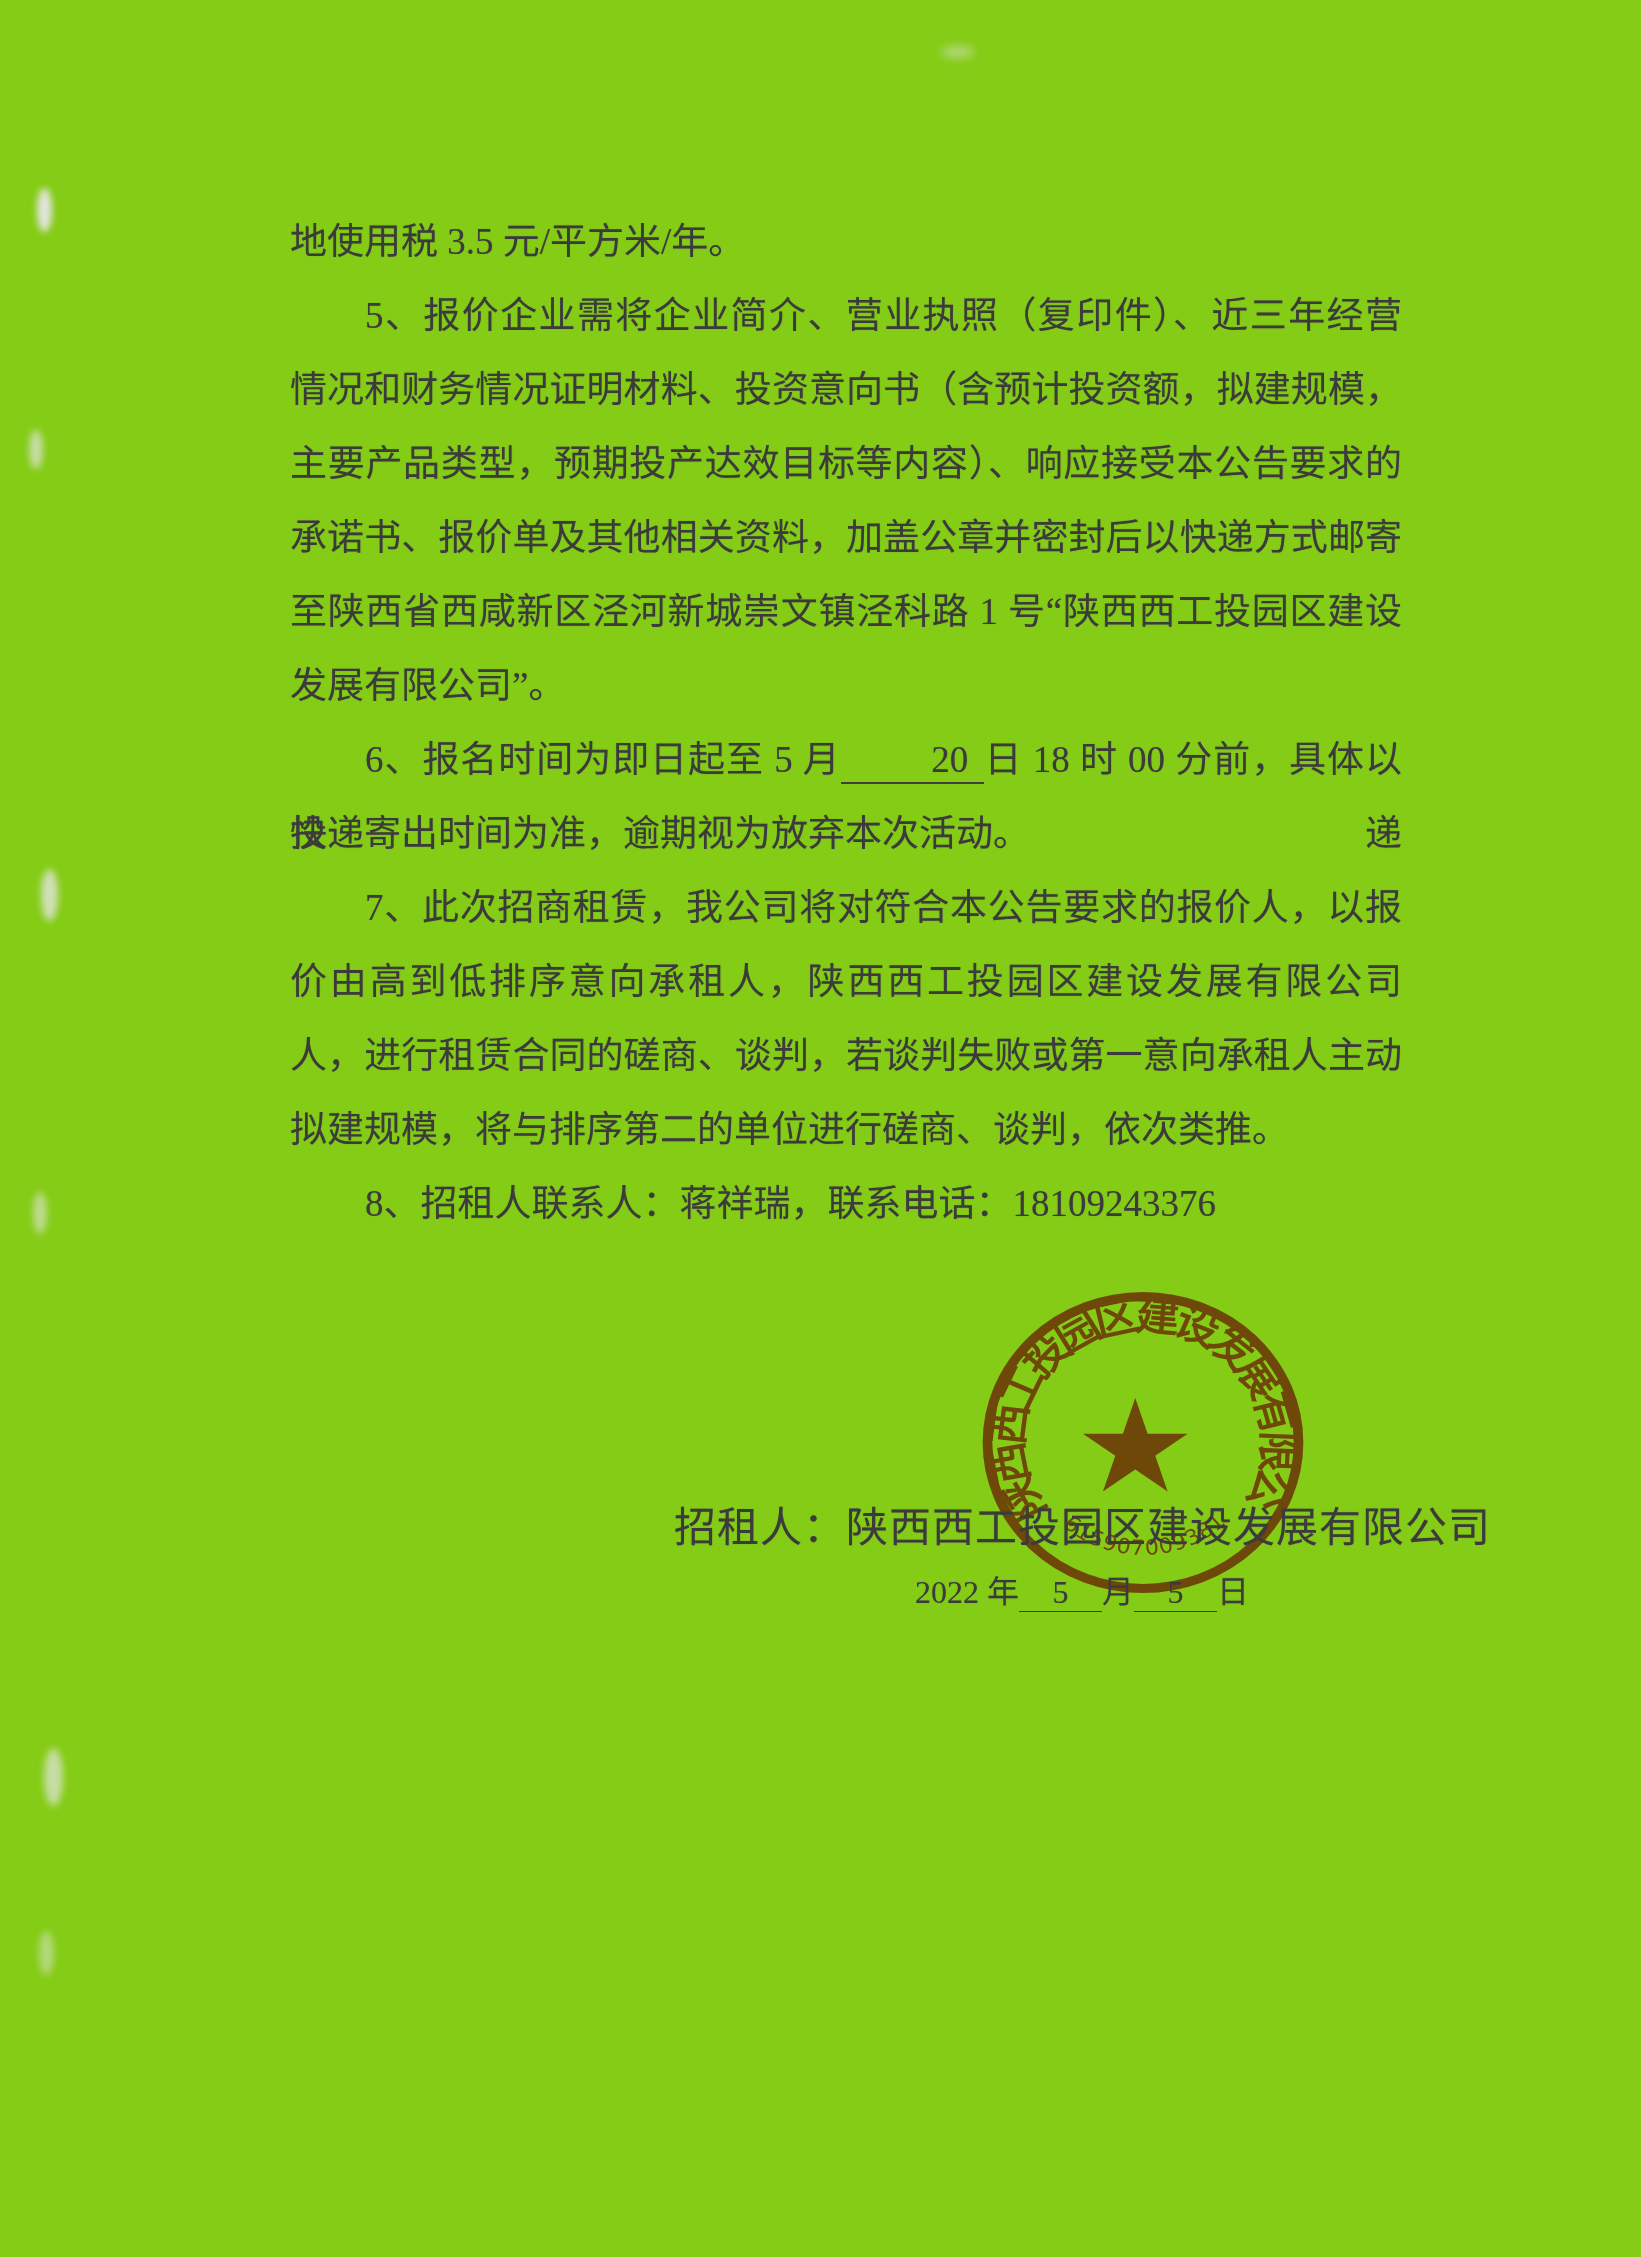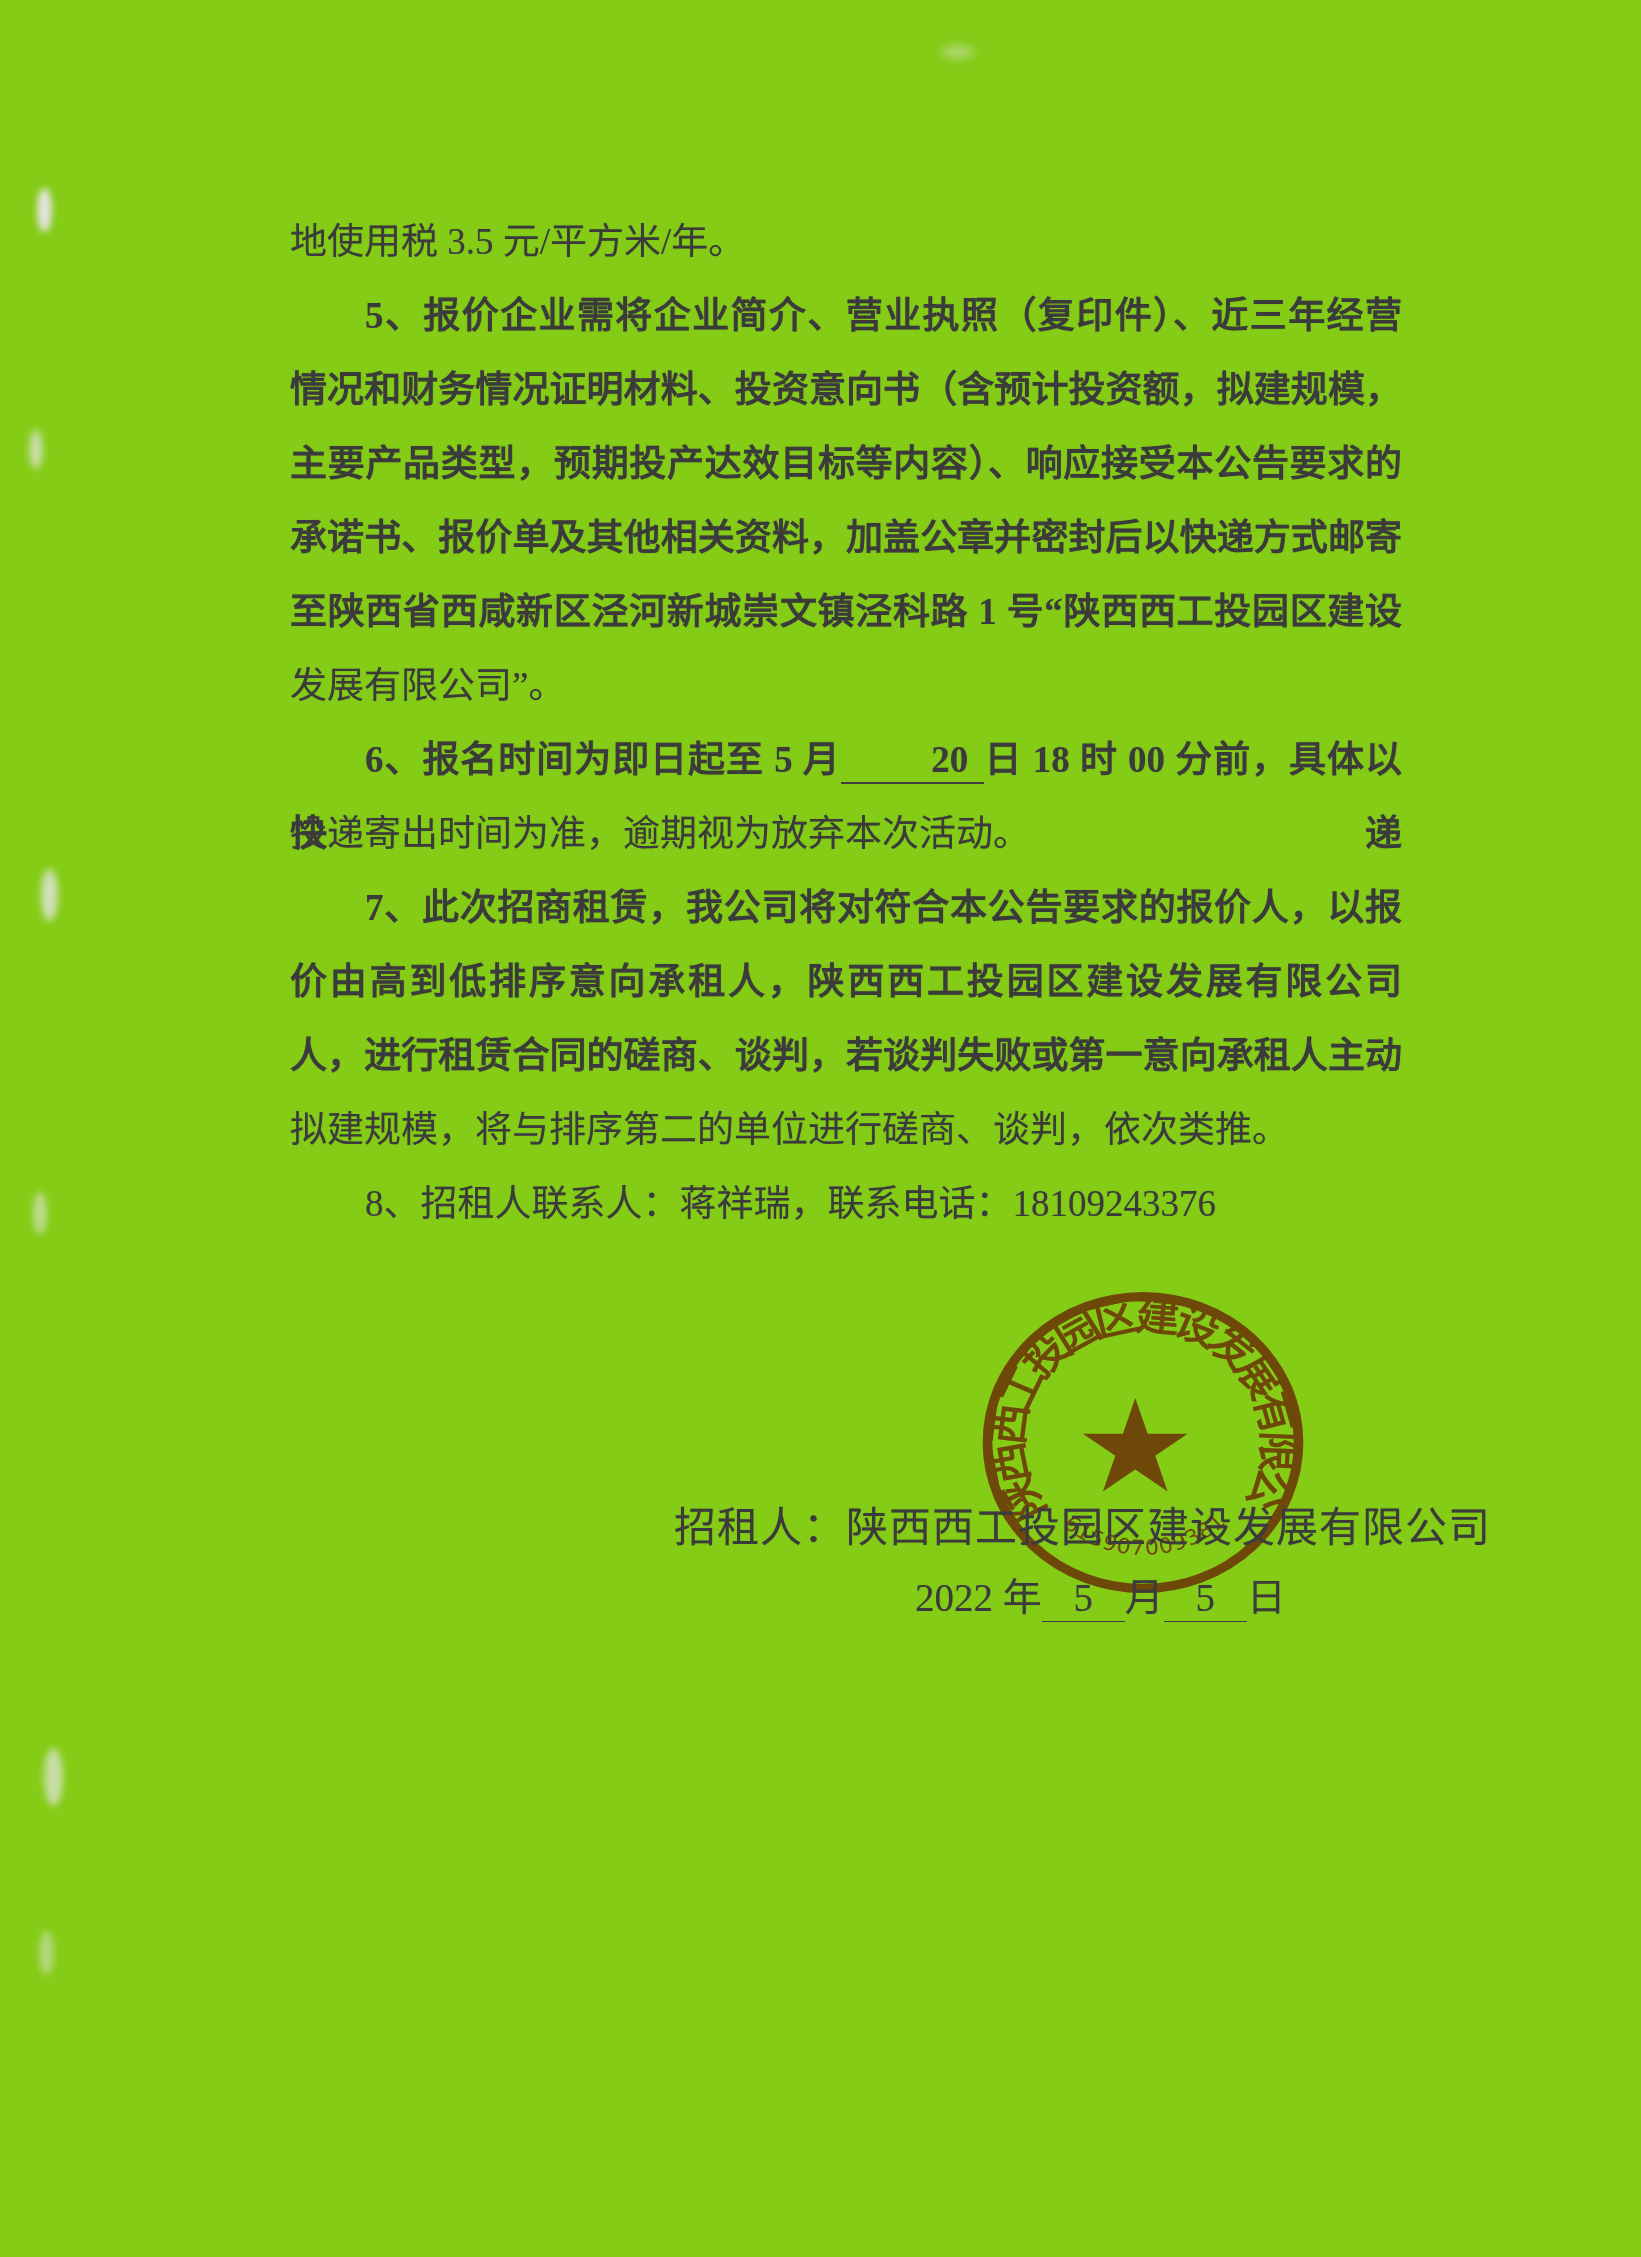--- a/index.html
+++ b/index.html
@@ -16,37 +16,37 @@
     position:absolute;
     left:290px;top:205px;width:1112px;
     font-size:37px;
     text-shadow:0 0 1px rgba(70,70,70,.35);
   }
   .line{
     height:74px;line-height:74px;
     text-align:justify;
     text-align-last:left;
   }
-  .line.just{text-align-last:justify;font-weight:bold;}
+  .line.just{text-align-last:justify;}
   .line.indent{text-indent:75px;}
   .fill-blank{
     display:inline-block;
     line-height:1.15;
     padding:0 15.4px;
     border-bottom:2.9px solid #3f3f3f;
   }
   
   .sig-line{
     position:absolute;left:674px;top:1493px;
     font-size:42px;letter-spacing:1px;
     text-shadow:0 0 1px rgba(70,70,70,.35);
   }
   .date-line{
     position:absolute;left:915px;top:1566px;
-    font-size:39px;
+    font-size:32px;
     text-shadow:0 0 1px rgba(70,70,70,.35);
   }
   .blank{
     display:inline-block;
     min-width:83px;
     text-align:center;
     line-height:1.15;
     border-bottom:1.9px solid #3d3d3d;
   }
   

